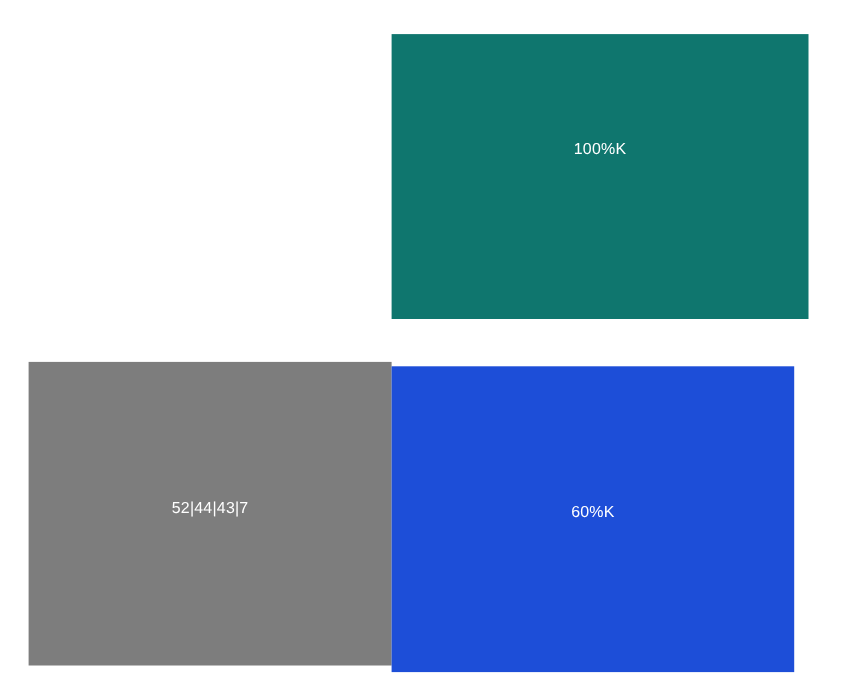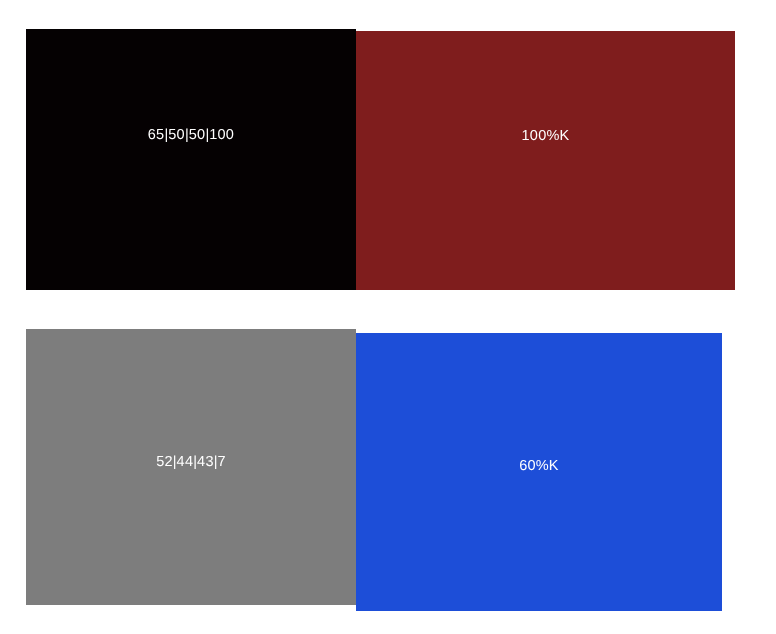--- a/index.html
+++ b/index.html
@@ -87,25 +87,22 @@
   #swatch-60k .swatch-label {
     position: relative;
     top: -6px;
   }
 </style>
 </head>
 <body style="background-color: rgb(255, 255, 255);">
 
 <div id="swatch-board">
 
-  <div class="swatch" id="swatch-rich-black" style="background-color: rgb(5, 1, 2);">
-    <span class="swatch-label" style="color: rgb(255, 255, 255);">65|50|50|100</span>
-  </div>
 
-  <div class="swatch" id="swatch-100k" style="background-color: #7f1d1d;">
+  <div class="swatch" id="swatch-100k" style="background-color: #0f766e;">
     <span class="swatch-label" style="color: rgb(255, 255, 255);">100%K</span>
   </div>
 
   <div class="swatch" id="swatch-cmyk-gray" style="background-color: rgb(125, 125, 125);">
     <span class="swatch-label" style="color: rgb(255, 255, 255);">52|44|43|7</span>
   </div>
 
   <div class="swatch" id="swatch-60k" style="background-color: #1d4ed8;">
     <span class="swatch-label" style="color: rgb(255, 255, 255);">60%K</span>
   </div>

